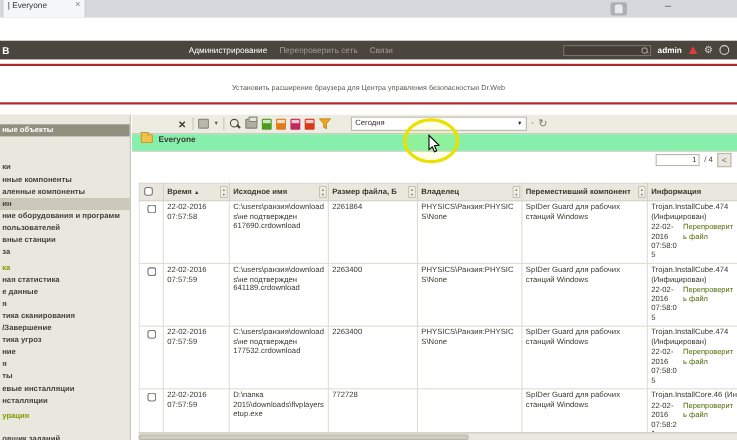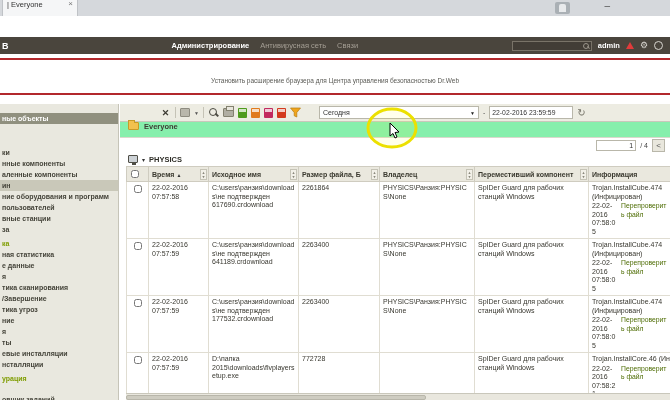--- a/index.html
+++ b/index.html
@@ -20,21 +20,21 @@
           display:flex;align-items:center;padding:0 3px}
   .url-box{flex:1;height:12px;background:#fff;border:1px solid #cdd0d3;border-radius:2px;display:flex;align-items:center;gap:4px;padding:0 5px}
   .doc-icon{width:6px;height:8px;border:1px solid #9aa0a6;border-radius:1px;background:#fff;flex:none}
   .url-text{font-size:8px;color:#3a3a3a;white-space:nowrap}
 
   
   .appbar{position:absolute;left:0;top:37px;width:670px;height:17px;background:#4a453d;display:flex;align-items:center;overflow:hidden}
   .logo-frag{color:#fff;font-weight:bold;font-size:9px;margin-left:2px}
   .nav{display:flex;gap:11px;margin-left:163px}
   .nav-item{font-size:7.5px;color:#a59f95;white-space:nowrap;cursor:default}
-  .nav-item.active{color:#fff;font-weight:bold}
+  .nav-item.active{color:#fff;font-weight:normal}
   .appbar-right{margin-left:auto;display:flex;align-items:center;gap:6px;margin-right:12px}
   .search-box{width:80px;height:10px;border:1px solid #797368;background:#423d36;display:flex;align-items:center;justify-content:flex-end;padding:0 2px}
   .mag{position:relative;width:6px;height:6px;flex:none}
   .mag:before{content:"";position:absolute;left:0;top:0;width:4px;height:4px;border:1px solid #9a948a;border-radius:50%}
   .mag:after{content:"";position:absolute;left:4px;top:4px;width:3px;height:1px;background:#9a948a;transform:rotate(45deg)}
   .admin-name{color:#fff;font-weight:bold;font-size:7.5px}
   .alert-tri{width:0;height:0;border-left:4px solid transparent;border-right:4px solid transparent;border-bottom:7px solid #e13b3b}
   .gear{color:#d8d5cf;font-size:9px;line-height:9px}
   .power-circ{width:9px;height:9px;border:1.5px solid #d8d5cf;border-radius:50%;margin-right:-5px}
 
@@ -130,21 +130,21 @@
       <span class="tab-close">×</span>
     </div>
     <div class="profile-btn"></div>
     <div class="win-min">–</div>
   </div>
 
   <div class="appbar">
     <span class="logo-frag">В</span>
     <div class="nav">
         <span class="nav-item active">Администрирование</span>
-        <span class="nav-item">Антивирусная сеть</span>
+        <span class="nav-item">Перепроверить сеть</span>
         <span class="nav-item">Связи</span>
       </div>
     <div class="appbar-right">
       <div class="search-box">
           <span class="mag"></span>
         </div>
       <span class="admin-name">admin</span>
       <span class="alert-tri"></span>
       <span class="gear">⚙</span>
       <span class="power-circ"></span>
@@ -198,40 +198,34 @@
       <span class="ic ic-funnel">
         <svg width="11" height="11" viewBox="0 0 11 11">
             <path d="M0.5 1 L10.5 1 L6.8 5.5 L6.8 10 L4.2 8.8 L4.2 5.5 Z" fill="#f0a51c" stroke="#b87b10" stroke-width="0.7"></path>
           </svg>
       </span>
       <div class="period">
         <span>Сегодня</span>
         <span class="arr">▼</span>
       </div>
       <span class="dash">-</span>
-      <input class="dateinp" value="22-02-2016 23:59:59" style="">
       <span class="ic ic-refresh">↻</span>
     </div>
 
     <div class="breadcrumb">
       <span class="folder"></span>
       <span class="bc-label">Everyone</span>
     </div>
 
     <div class="pagerow">
       <input class="page-input" value="1" style="">
       <span class="page-total">/ 4</span>
       <span class="page-prev">&lt;</span>
     </div>
 
-    <div class="grouphdr">
-      <span class="monitor"></span>
-      <span class="grp-caret">▾</span>
-      <span class="grp-name">PHYSICS</span>
-    </div>
 
     <div class="tablewrap">
       <table>
         <colgroup>
           <col class="c-cb">
             <col class="c-time">
             <col class="c-name">
             <col class="c-size">
           <col class="c-owner">
             <col class="c-comp">

